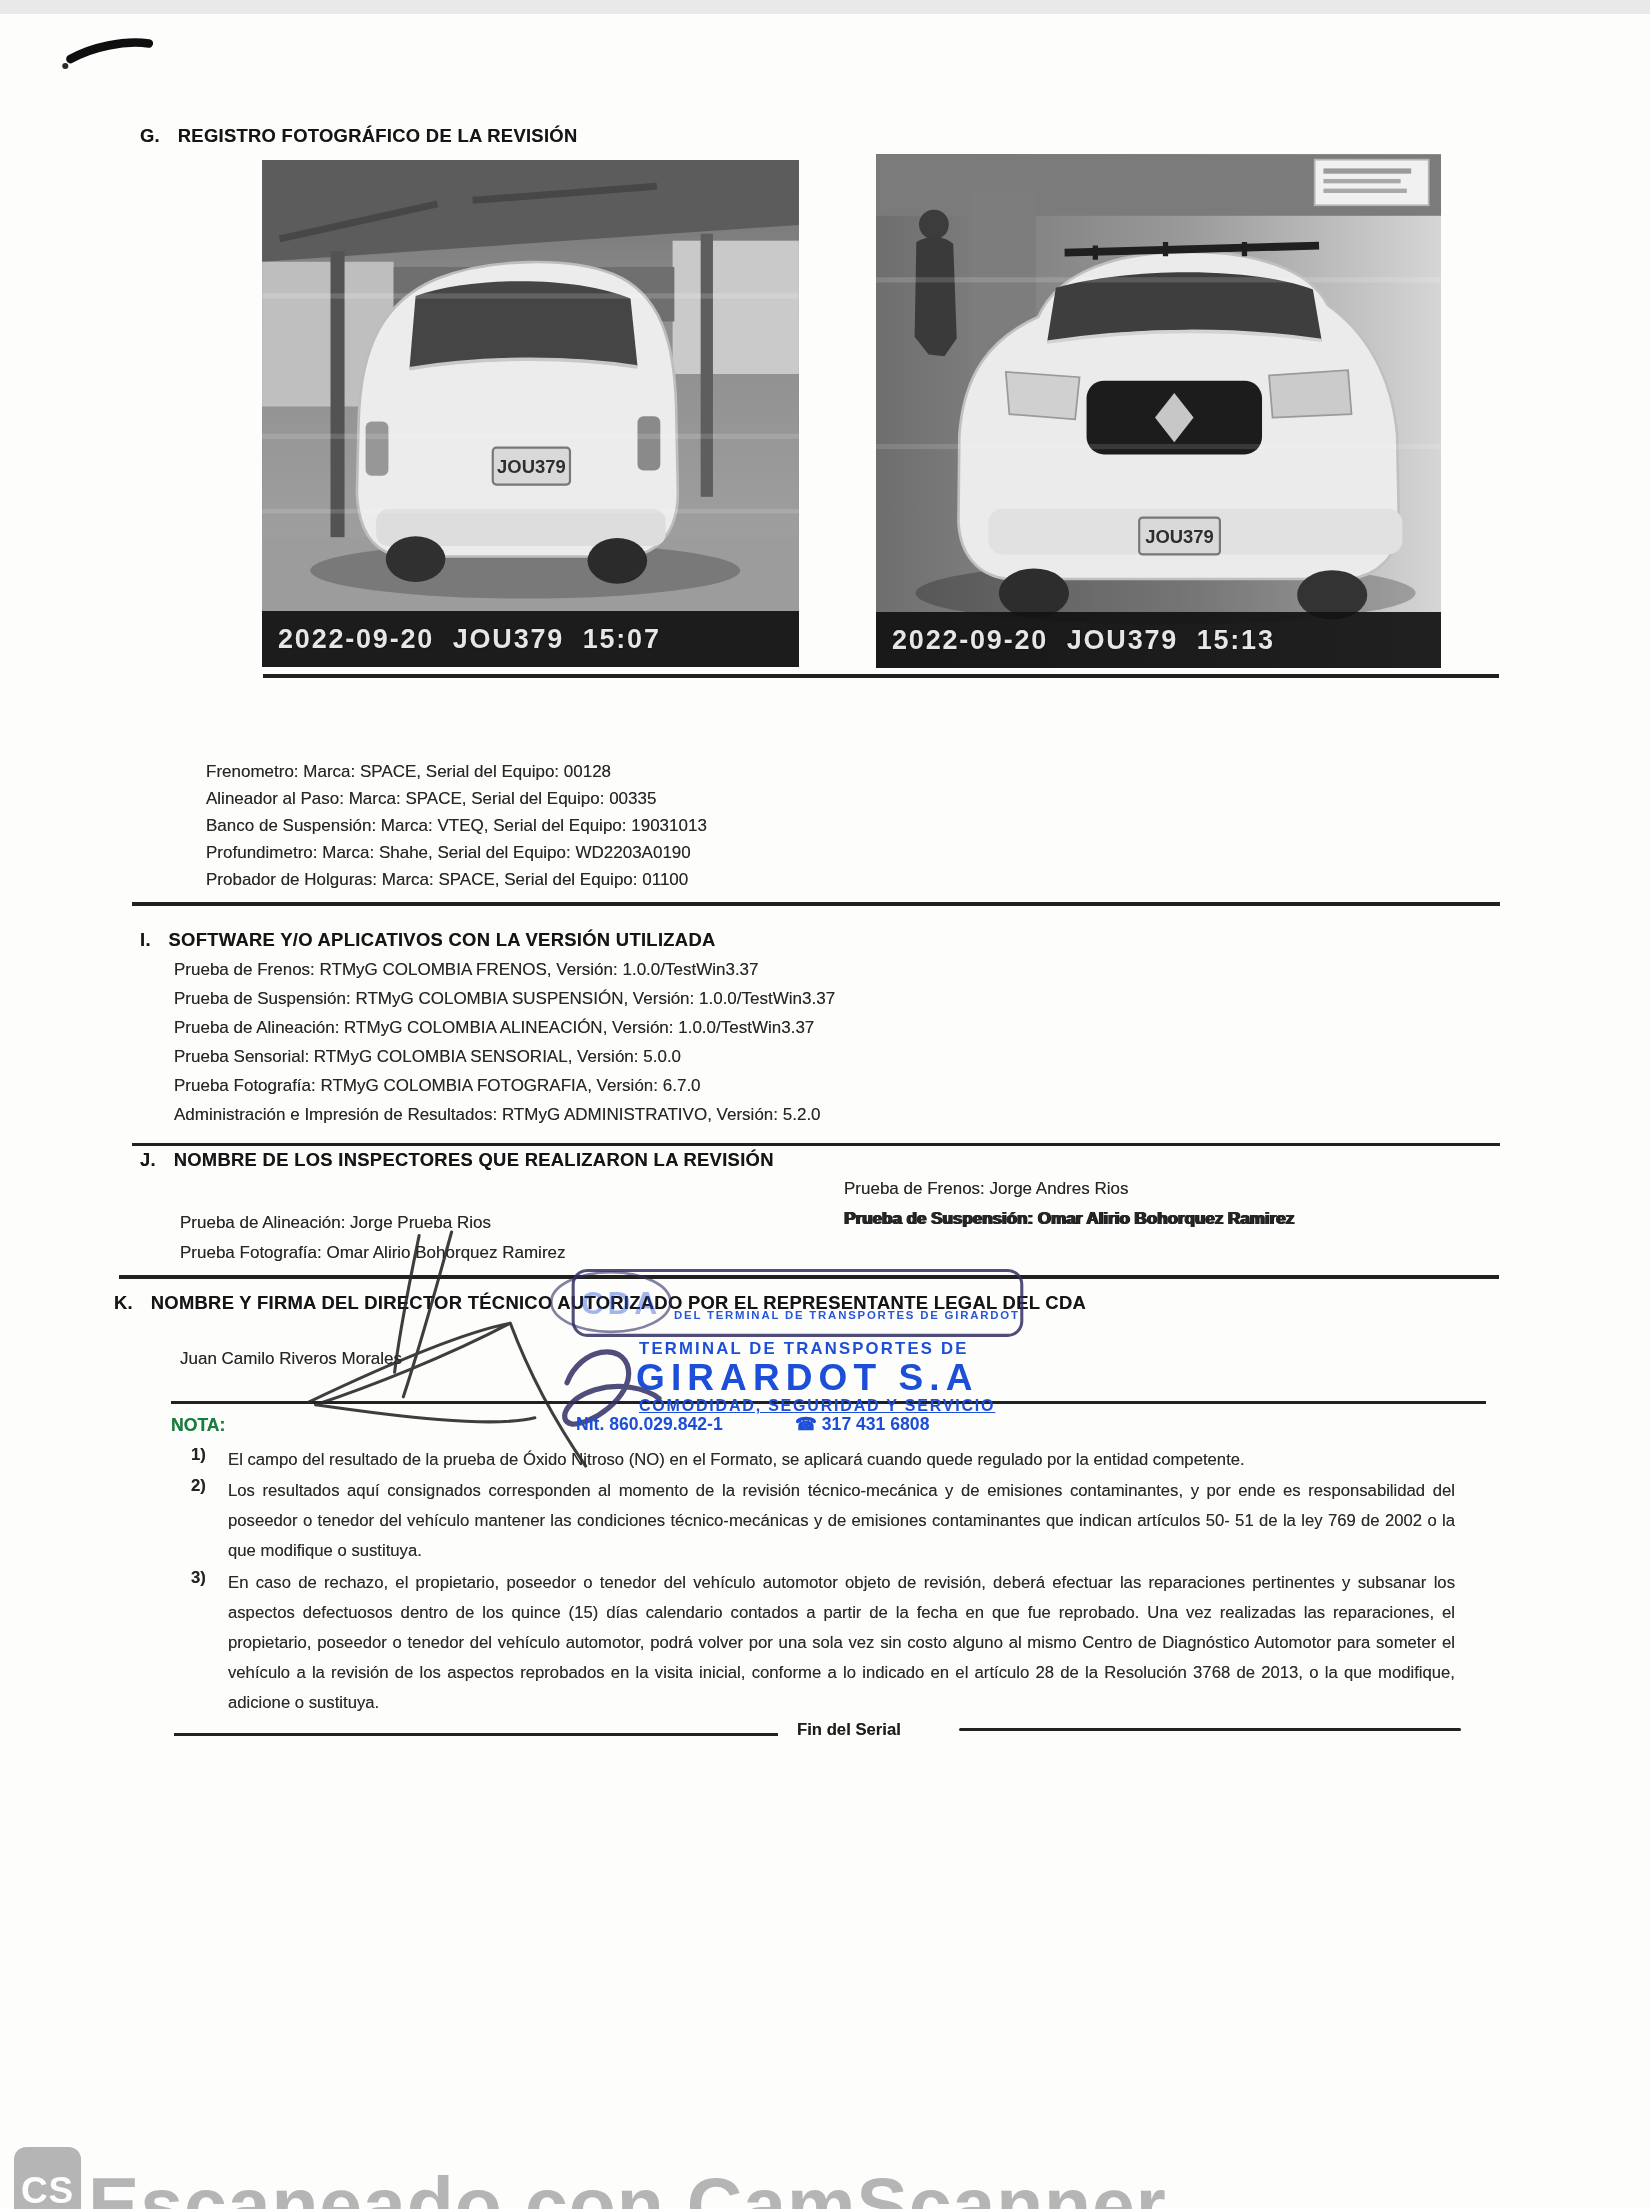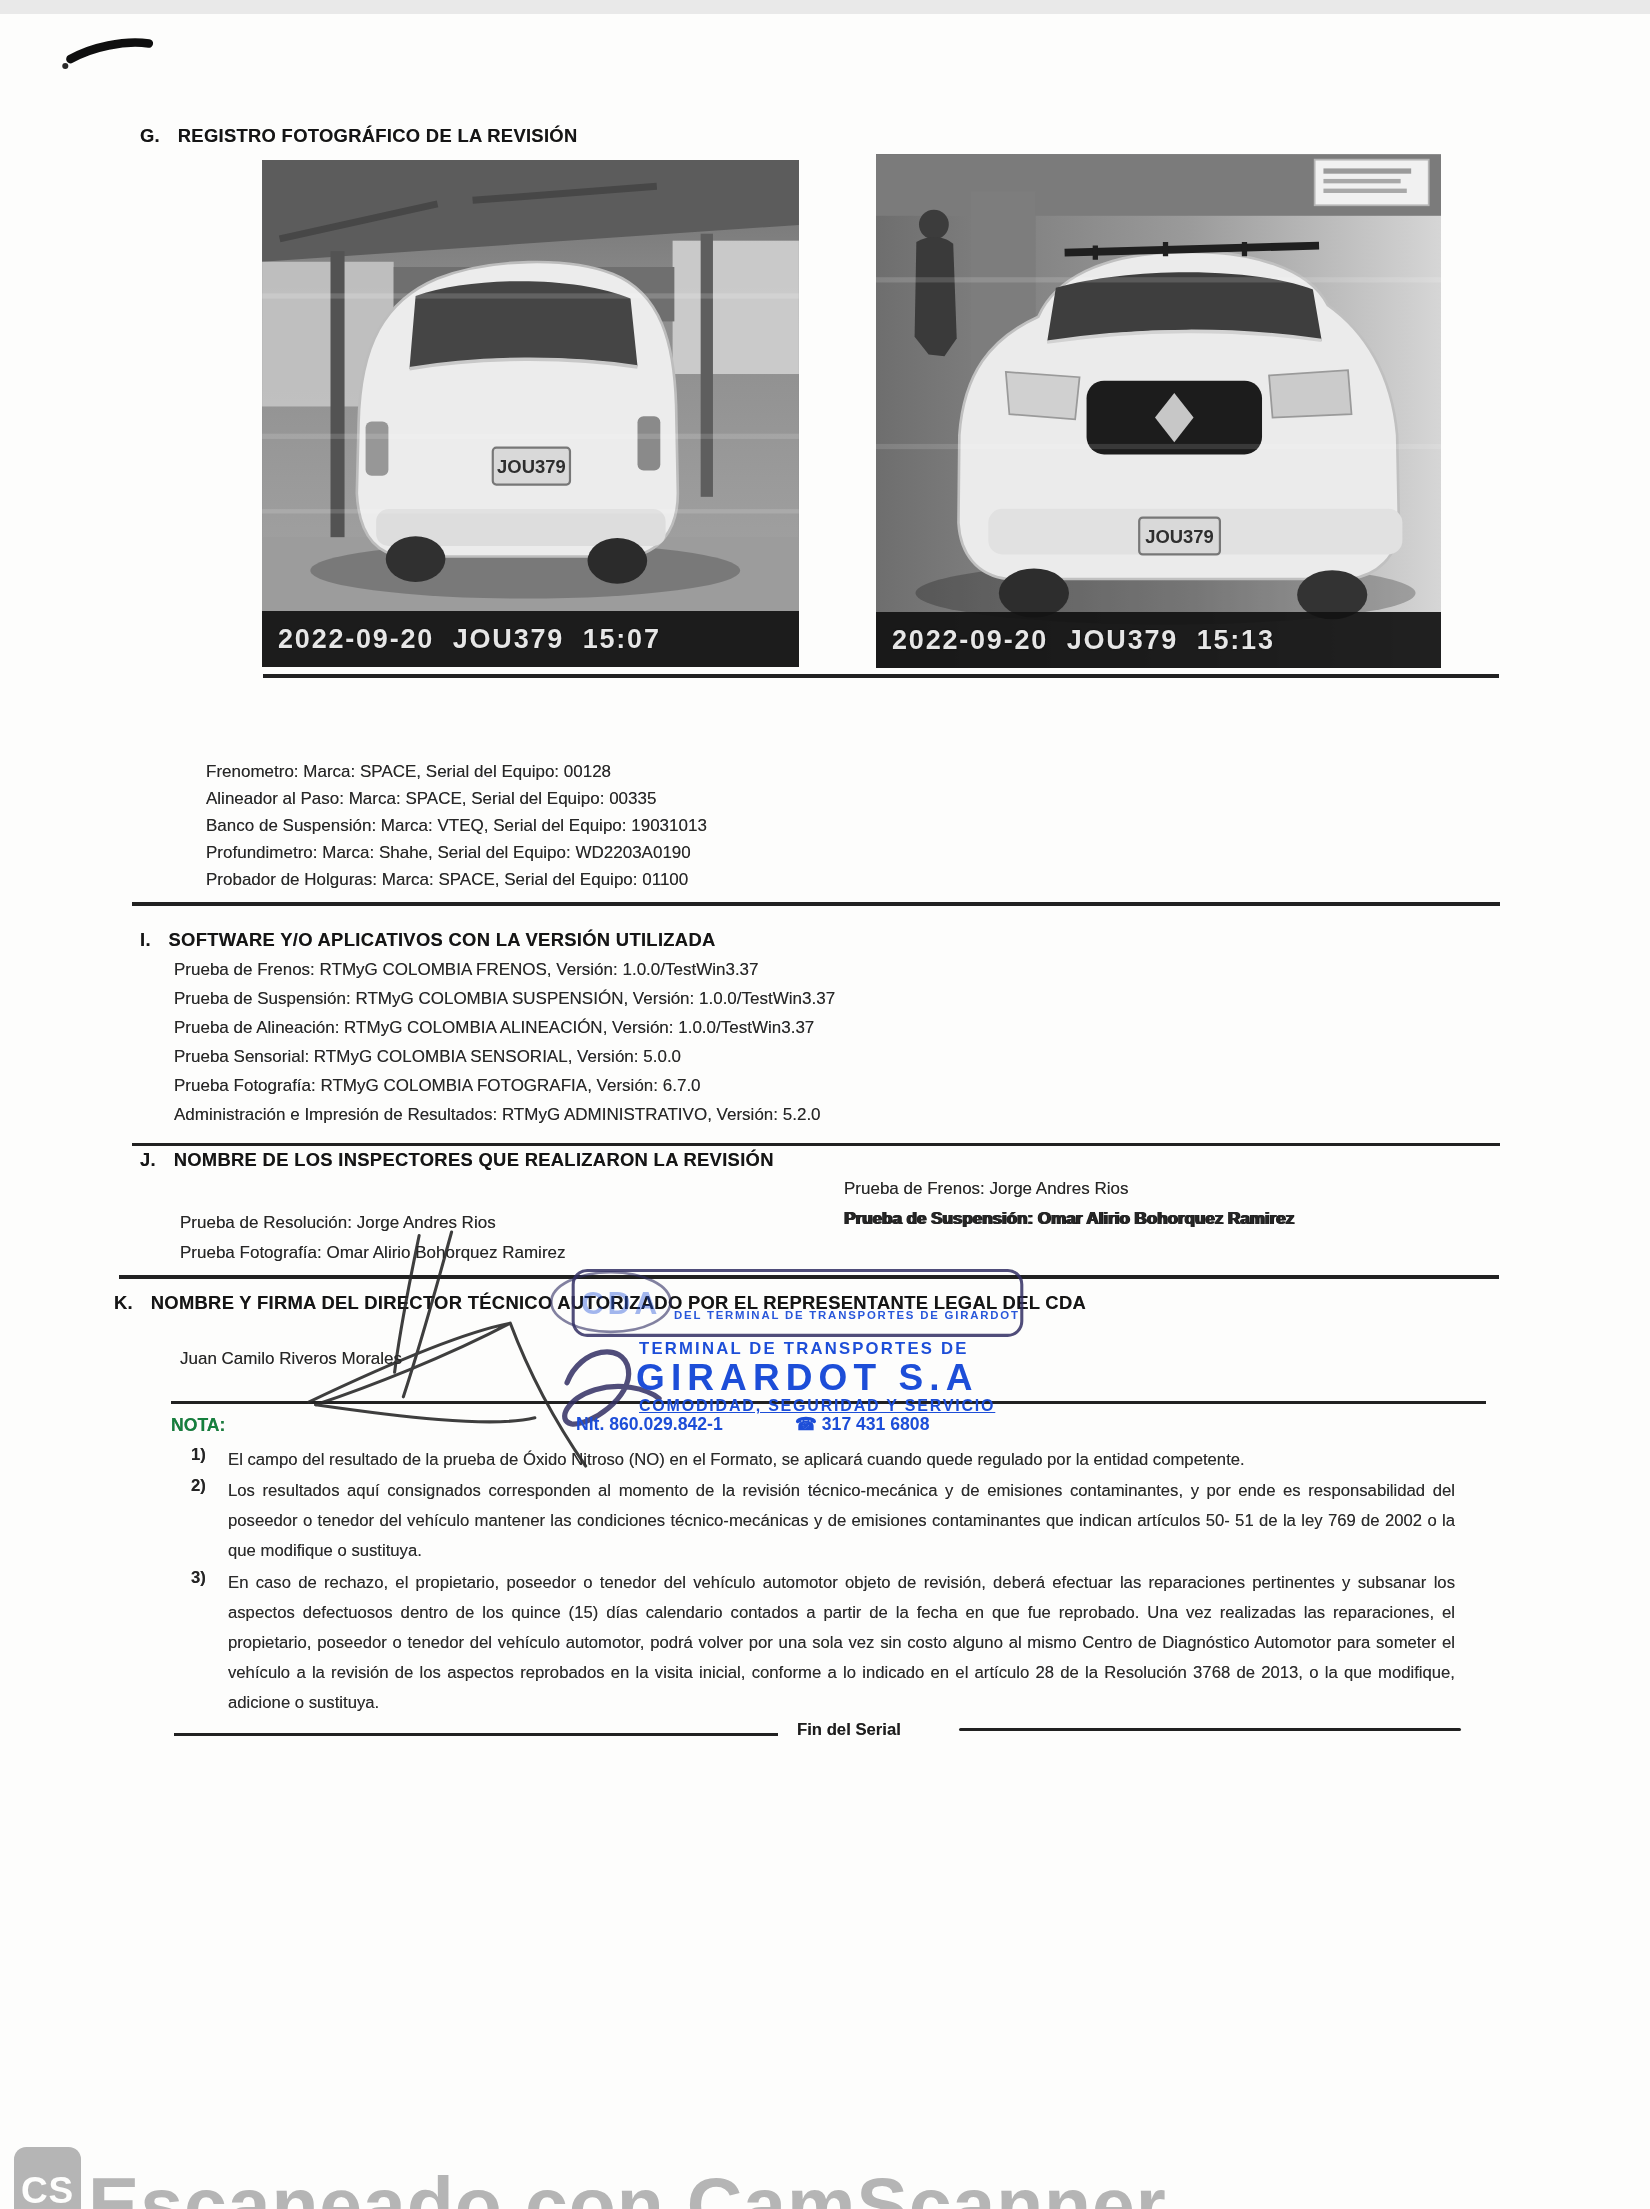--- a/index.html
+++ b/index.html
@@ -161,21 +161,21 @@
 
   <div class="abs heading scan" style="left:140px;top:1135px;">
     <span class="lbl">J.</span>
     <span>NOMBRE DE LOS INSPECTORES QUE REALIZARON LA REVISIÓN</span>
   </div>
   <div class="abs insp body-t scan" style="left:844px;top:1160px;">
     <div>Prueba de Frenos: Jorge Andres Rios</div>
     <div class="double-print">Prueba de Suspensión: Omar Alirio Bohorquez Ramirez</div>
   </div>
   <div class="abs insp body-t scan" style="left:180px;top:1194px;">
-    <div>Prueba de Resolución: Jorge Andres Rios</div>
+    <div>Prueba de Alineación: Jorge Prueba Rios</div>
     <div>Prueba Fotografía: Omar Alirio Bohorquez Ramirez</div>
   </div>
 
   <div class="rule" style="left:119px;top:1261px;width:1380px;height:3.5px;"></div>
   <div class="abs heading scan" style="left:114px;top:1278px;z-index:2;">
     <span class="lbl">K.</span>
     <span>NOMBRE Y FIRMA DEL DIRECTOR TÉCNICO AUTORIZADO POR EL REPRESENTANTE LEGAL DEL CDA</span>
   </div>
   <div class="abs body-t scan" style="left:180px;top:1335px;">Juan Camilo Riveros Morales</div>
 

